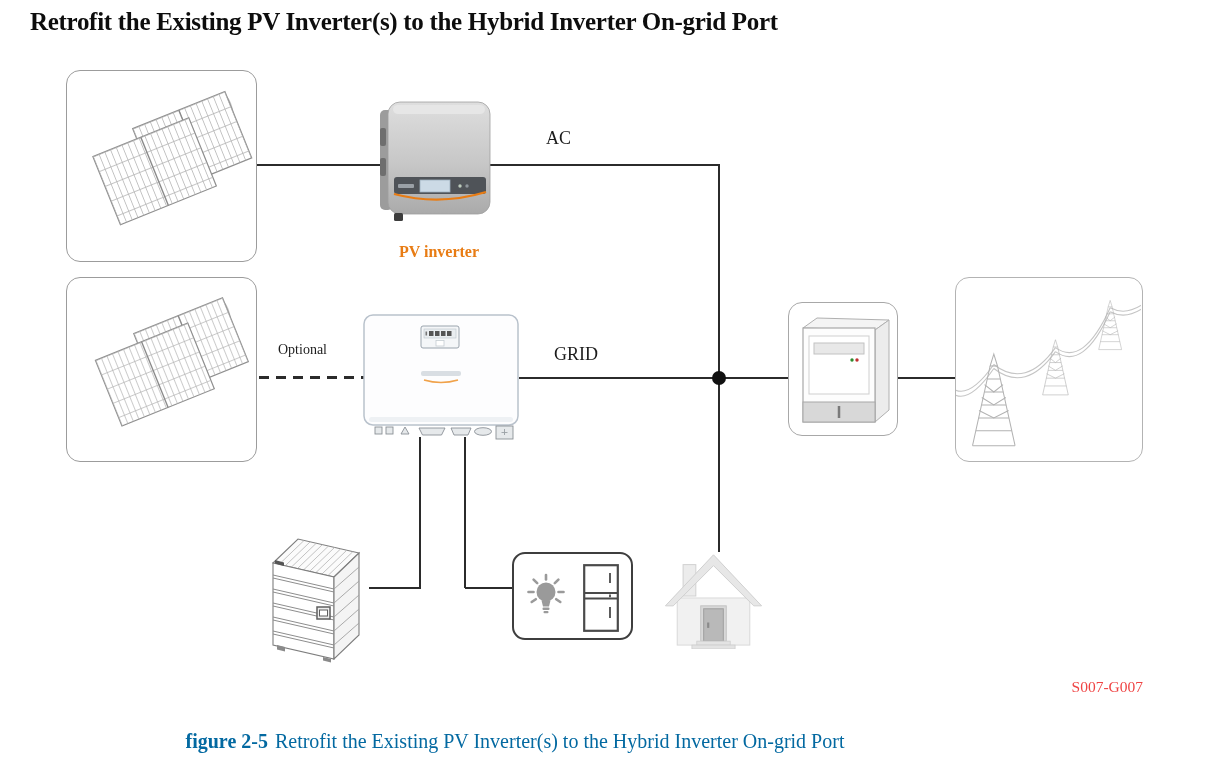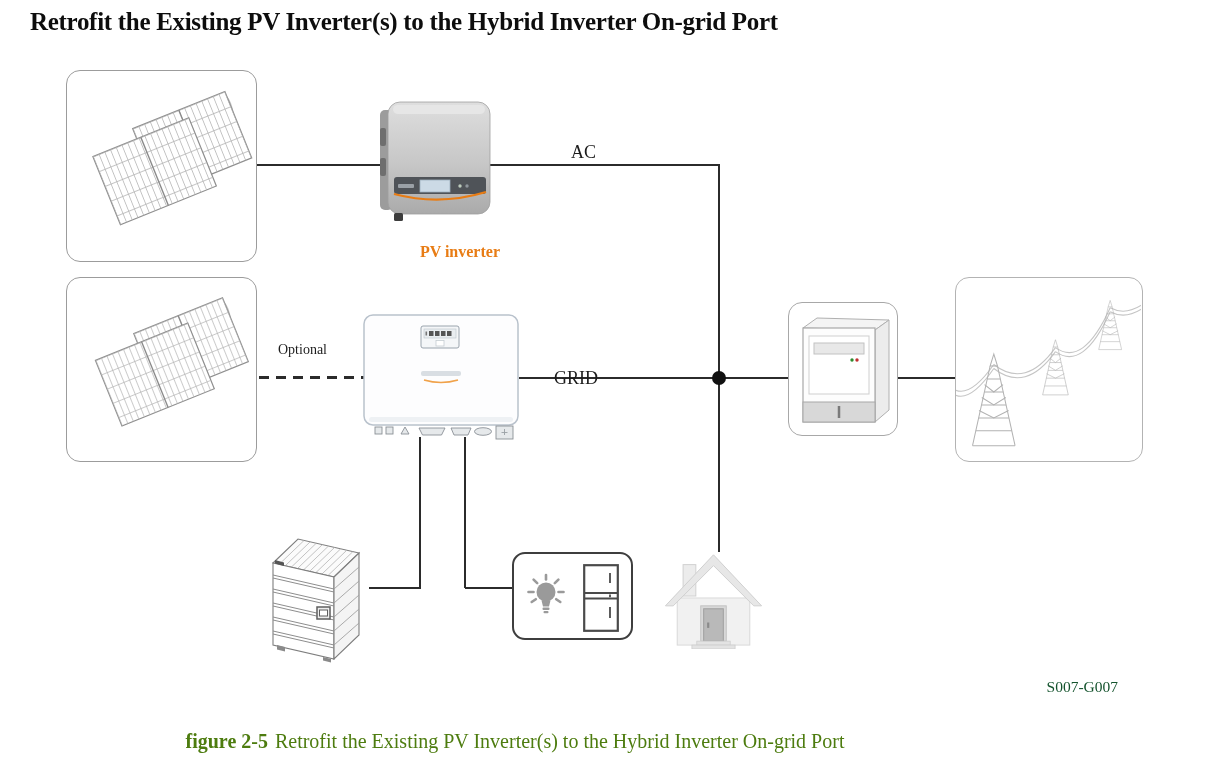--- a/index.html
+++ b/index.html
@@ -9,26 +9,26 @@
   .title{position:absolute;left:30px;top:8px;font-size:25px;font-weight:bold;
          color:#0d0d0d;letter-spacing:-0.3px;white-space:nowrap;}
   .ln{position:absolute;background:#2b2b2b;}
   .dash{position:absolute;height:3px;
         background:repeating-linear-gradient(90deg,#2b2b2b 0 10px,transparent 10px 17px);}
   .dot{position:absolute;width:14px;height:14px;border-radius:50%;background:#111;}
   .rbox{position:absolute;border:1.5px solid #9c9c9c;border-radius:14px;background:#fff;box-sizing:border-box;}
   .rbox.light{border-color:#b3b3b3;}
   .loads{position:absolute;border:2.3px solid #3e3e3e;border-radius:13px;background:#fff;box-sizing:border-box;}
   .lbl{position:absolute;font-size:18px;color:#1c1c1c;white-space:nowrap;}
-  .lbl.center{text-align:right;margin-top:14px;}
-  .pvlabel{position:absolute;font-size:16px;font-weight:bold;color:#E87C14;text-align:right;white-space:nowrap;}
-  .code{position:absolute;left:918px;top:678px;width:200px;text-align:right;
-        font-size:15.5px;color:#14532d;}
+  .lbl.center{text-align:left;}
+  .pvlabel{position:absolute;font-size:16px;font-weight:bold;color:#E87C14;text-align:center;white-space:nowrap;}
+  .code{position:absolute;left:943px;top:678px;width:200px;text-align:right;
+        font-size:15.5px;color:#ef4444;}
   .caption{position:absolute;left:0;top:730px;width:1030px;text-align:center;
-           font-size:20px;color:#4d7c0f;}
+           font-size:20px;color:#0369a1;}
   .caption .b{font-weight:bold;margin-right:7px;}
   svg{display:block;}
 </style>
 </head>
 <body>
 
 <div class="stage">
 
   <div class="title">Retrofit the Existing PV Inverter(s) to the Hybrid Inverter On-grid Port</div>
 
@@ -37,21 +37,21 @@
   <div class="ln" style="left:519px;top:377px;width:270px;height:2px"></div>
   <div class="ln" style="left:897px;top:377px;width:59px;height:2px"></div>
   <div class="ln" style="left:419px;top:437px;width:2px;height:151px"></div>
   <div class="ln" style="left:369px;top:587px;width:52px;height:2px"></div>
   <div class="ln" style="left:464px;top:437px;width:2px;height:151px"></div>
   <div class="ln" style="left:465px;top:587px;width:48px;height:2px"></div>
   <div class="dash" style="left:259px;top:376px;width:107px"></div>
   <div class="dot" style="left:712px;top:371px"></div>
 
   <div class="lbl center" style="left:546px;top:128px;width:50px">AC</div>
-  <div class="lbl" style="left:554px;top:368px">GRID</div>
+  <div class="lbl" style="left:554px;top:344px">GRID</div>
   <div class="lbl" style="left:278px;top:342px;font-size:14px">Optional</div>
   <div class="pvlabel" style="left:378px;top:243px;width:122px">PV inverter</div>
 
   <div class="rbox" style="left:66px;top:70px;width:191px;height:192px">
     <svg width="188" height="189" viewBox="0 0 189 190">
       <defs>
         <pattern id="pg1" patternUnits="userSpaceOnUse" width="6.2" height="16">
           <path d="M0.4,0 V16 M0,0.4 H6.2" stroke="#b2b2b2" stroke-width="0.8" fill="none"></path>
         </pattern>
       </defs>

